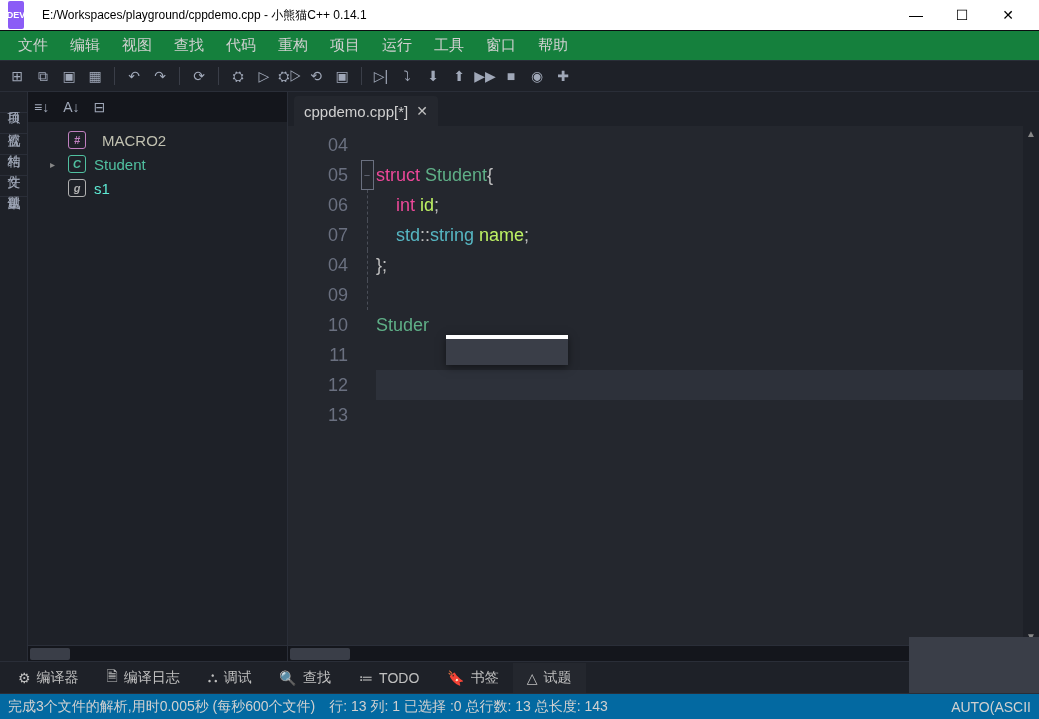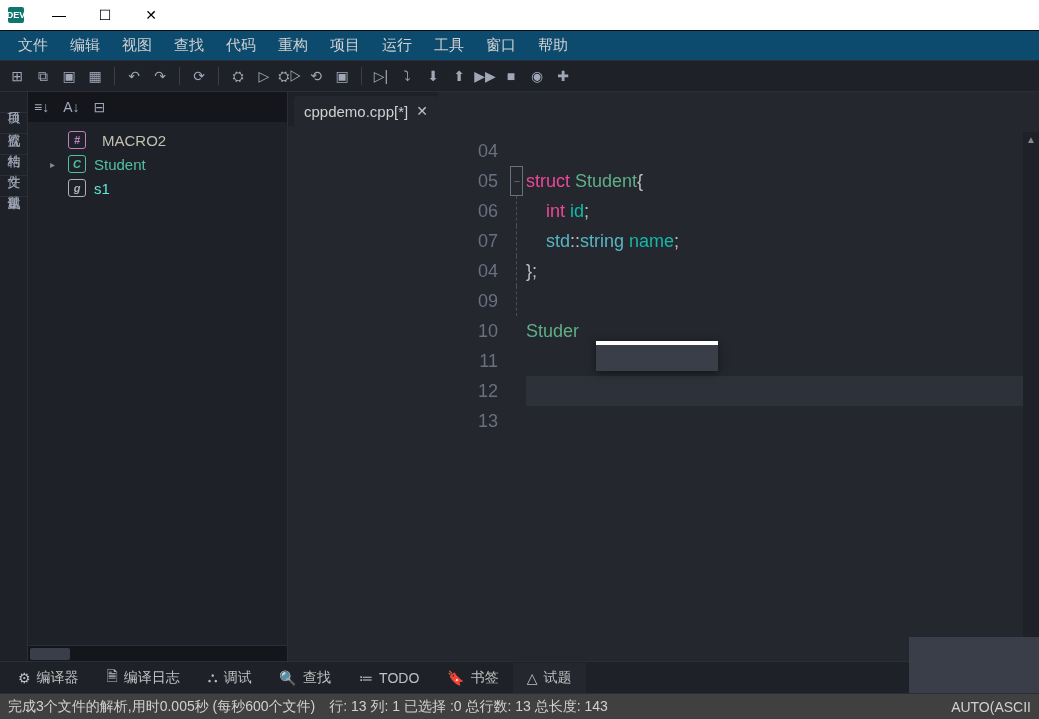--- a/index.html
+++ b/index.html
@@ -1,22 +1,22 @@
 <!DOCTYPE html>
 <html><head>
 <meta charset="utf-8">
 <style>
 * { margin: 0; padding: 0; box-sizing: border-box; font-family: "Microsoft YaHei", "Segoe UI", sans-serif; }
 body { width: 1039px; height: 719px; background: #1e2128; color: #c0c0c0; overflow: hidden; display: flex; flex-direction: column; }
 .titlebar { height: 30px; background: #ffffff; color: #000; display: flex; align-items: center; padding: 0 8px; font-size: 12px; }
-.titlebar .icon { width: 16px; height: 16px; background: #0f766e; border-radius: 2px; margin-right: 12px; display:flex;align-items:center;justify-content:center;font-size:9px;color:#fff;font-weight:bold;}
+.titlebar .icon { width: 16px; height: 28px; background: #8b5cf6; border-radius: 2px; margin-right: 18px; display:flex;align-items:center;justify-content:center;font-size:9px;color:#fff;font-weight:bold;}
 .titlebar .title { flex: 1; }
 .win-controls { display: flex; }
 .win-btn { width: 46px; height: 30px; display: flex; align-items: center; justify-content: center; font-size: 14px; cursor: pointer; color:#000;}
-.menubar { height: 30px; background: #0c4a6e; display: flex; align-items: center; padding: 0 8px; gap: 2px; border-top:1px solid #0a0c10;}
+.menubar { height: 30px; background: #15803d; display: flex; align-items: center; padding: 0 8px; gap: 2px; border-top:1px solid #0a0c10;}
 .menu-item { padding: 4px 10px; font-size: 15px; color: #d0d0d0; cursor: pointer; }
 .toolbar { height: 32px; background: #1e2128; display: flex; align-items: center; padding: 0 6px; gap: 4px; border-top:1px solid #2a2e38; border-bottom:1px solid #2a2e38;}
 .tool-icon { width: 22px; height: 22px; display: flex; align-items: center; justify-content: center; color: #a0a8b8; cursor: pointer; font-size:14px; }
 .tool-sep { width: 1px; height: 18px; background: #3a3e48; margin: 0 4px; }
 .compiler-select { margin-left: auto; height: 26px; background: #1e2128; border: 1px solid #3a3e48; color: #c0c0c0; padding: 0 24px 0 10px; font-size: 15px; display:flex;align-items:center;position:relative;cursor:pointer;min-width:340px;}
 .compiler-select::after { content:"▾"; position:absolute; right:8px; color:#888;}
 .main { flex: 1; display: flex; overflow: hidden; }
 .side-rail { width: 28px; background: #1e2128; display: flex; flex-direction: column; border-right:1px solid #2a2e38;}
 .rail-item { writing-mode: vertical-rl; text-orientation: mixed; padding: 10px 4px; font-size: 13px; color: #a0a8b8; cursor: pointer; display:flex;align-items:center;justify-content:center;gap:4px;border-bottom:1px solid #2a2e38;}
 .structure-panel { width: 260px; background: #1e2128; display: flex; flex-direction: column; border-right:1px solid #2a2e38;}
@@ -27,54 +27,55 @@
 .tree-badge { width: 18px; height: 18px; border: 1px solid #888; border-radius: 3px; display: flex; align-items: center; justify-content: center; font-size: 11px; font-weight: bold; font-style: italic; }
 .tree-item.macro .tree-badge { color: #c080c0; border-color:#c080c0;}
 .tree-item.class .tree-badge { color: #50c0a0; border-color:#50c0a0;}
 .tree-item.global .tree-badge { color: #b0b0b0; border-color:#b0b0b0;}
 .tree-item.macro .tree-label { color: #c0c0b0; margin-left: 8px; }
 .tree-item.class .tree-label { color: #50c0a0; }
 .tree-item.global .tree-label { color: #5eead4; }
 .tree-expand { width:10px; color:#888; font-size:10px;}
 .hscroll { height: 16px; background: #14161c; border-top:1px solid #2a2e38; position:relative;}
 .hscroll-thumb { position:absolute; left:2px; top:2px; height:12px; width:40px; background:#3a3e48; border-radius:2px;}
-.editor-area { flex: 1; display: flex; background: #24272e; }
+.editor-area { flex: 1; display: flex; flex-direction: column; background: #24272e; }
 .tab-bar { height: 34px; background: #1e2128; display: flex; align-items: flex-end; padding-left:6px;}
 .file-tab { height: 30px; background: #24272e; padding: 0 10px; display: flex; align-items: center; gap: 8px; border-top-left-radius:4px; border-top-right-radius:4px; font-size:15px; color:#d0d0d0;}
 .tab-close { cursor: pointer; color:#c0c0c0; font-size:14px;}
-.code-area { flex: 1; display: flex; position: relative; font-family: "Consolas", monospace; font-size: 18px; line-height: 30px; overflow:hidden;margin-top:40px;}
+.code-area { flex: 1; display: flex; position: relative; font-family: "Consolas", monospace; font-size: 18px; line-height: 30px; overflow:hidden;}
 .gutter { width: 70px; background: #24272e; color: #6a7080; text-align: right; padding-right: 10px; padding-top:4px;}
 .gutter div { height: 30px; }
 .fold-col { width: 18px; padding-top:4px;}
 .fold-col div { height:30px; display:flex; align-items:center; justify-content:center;}
 .fold-box { width:13px; height:13px; border:1px solid #6a7080; color:#6a7080; font-size:11px; line-height:11px; text-align:center; cursor:pointer;}
 .code { flex: 1; padding-top:4px; position:relative;}
 .code-line { height: 30px; white-space: pre; }
 .kw { color: #ec4899; }
 .type { color: #56b6c2; }
-.ident { color: #14b8a6; }
+.ident { color: #bef264; }
 .punc { color: #c0c0c0; }
 .classname { color: #5faf87; }
 .cursor-line { background: #2d313a; }
 .suggest-box { position: absolute; left: 70px; top: 209px; width: 122px; height: 30px; background: #3a3e48; border-top: 4px solid #ffffff; box-shadow: 0 2px 8px rgba(0,0,0,0.5);}
 .vscroll { width: 16px; background: #1e2128; position:relative;}
 .vscroll-up { position:absolute; top:0; width:16px; height:16px; display:flex;align-items:center;justify-content:center;color:#888;font-size:10px;}
 .vscroll-down { position:absolute; bottom:0; width:16px;height:16px;display:flex;align-items:center;justify-content:center;color:#888;font-size:10px;}
 .bottom-tabs { height: 32px; background: #1e2128; display: flex; align-items: center; border-top:1px solid #2a2e38; padding:0 4px;}
 .btab { padding: 6px 14px; font-size: 14px; color: #c0c0c0; cursor: pointer; display:flex;align-items:center;gap:6px;}
 .btab.active { background: #24272e; }
-.statusbar { height: 26px; background: #404040; color: #d0d0d0; display: flex; align-items: center; font-size: 14px; padding: 0 8px; gap: 14px; border-top:1px solid #2a2e38;}
+.statusbar { height: 26px; background: #0369a1; color: #d0d0d0; display: flex; align-items: center; font-size: 14px; padding: 0 8px; gap: 14px; border-top:1px solid #2a2e38;}
 .statusbar .sb-right { margin-left: auto; display:flex; gap:14px;}
 .corner-thumb { position:absolute; right:0; bottom:26px; width:130px; height:56px; background:#3a3e48;}
 </style>
 </head>
 <body>
 
 <div class="titlebar">
   <span class="icon">DEV</span>
+  <span class="title">E:/Workspaces/playground/cppdemo.cpp  - 小熊猫C++ 0.14.1</span>
   <div class="win-controls">
     <div class="win-btn">—</div>
     <div class="win-btn">☐</div>
     <div class="win-btn">✕</div>
   </div>
 </div>
 
 <div class="menubar" id="menubar">
     <span class="menu-item">文件</span>
     <span class="menu-item">编辑</span>

